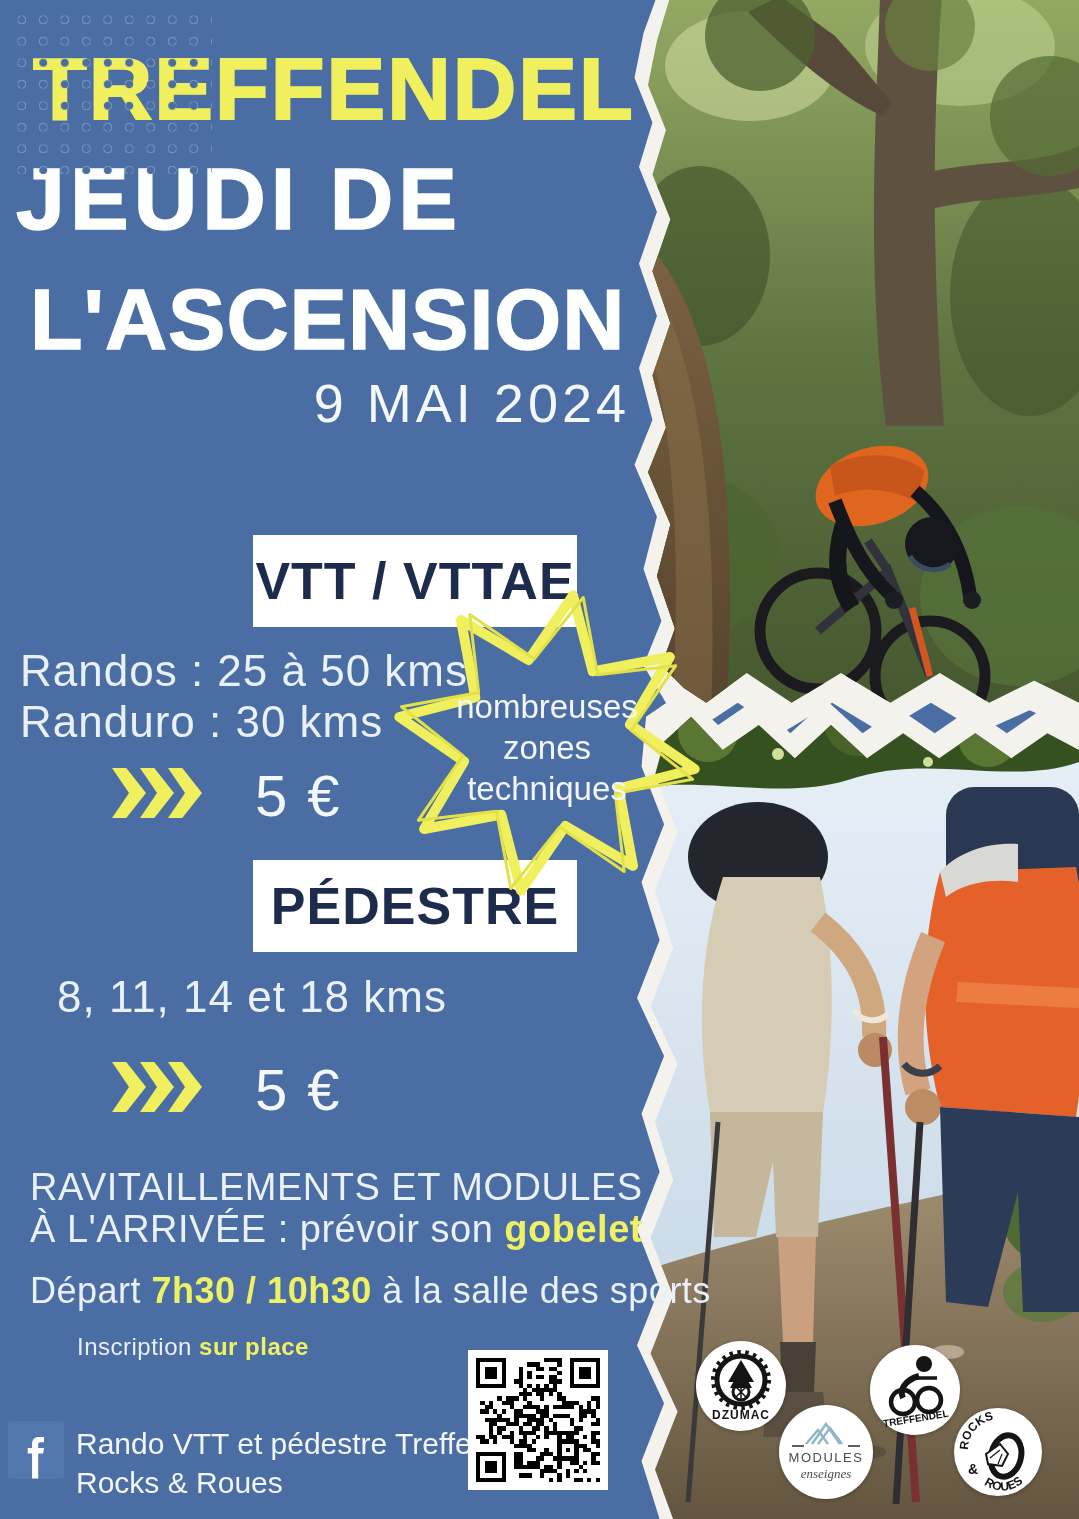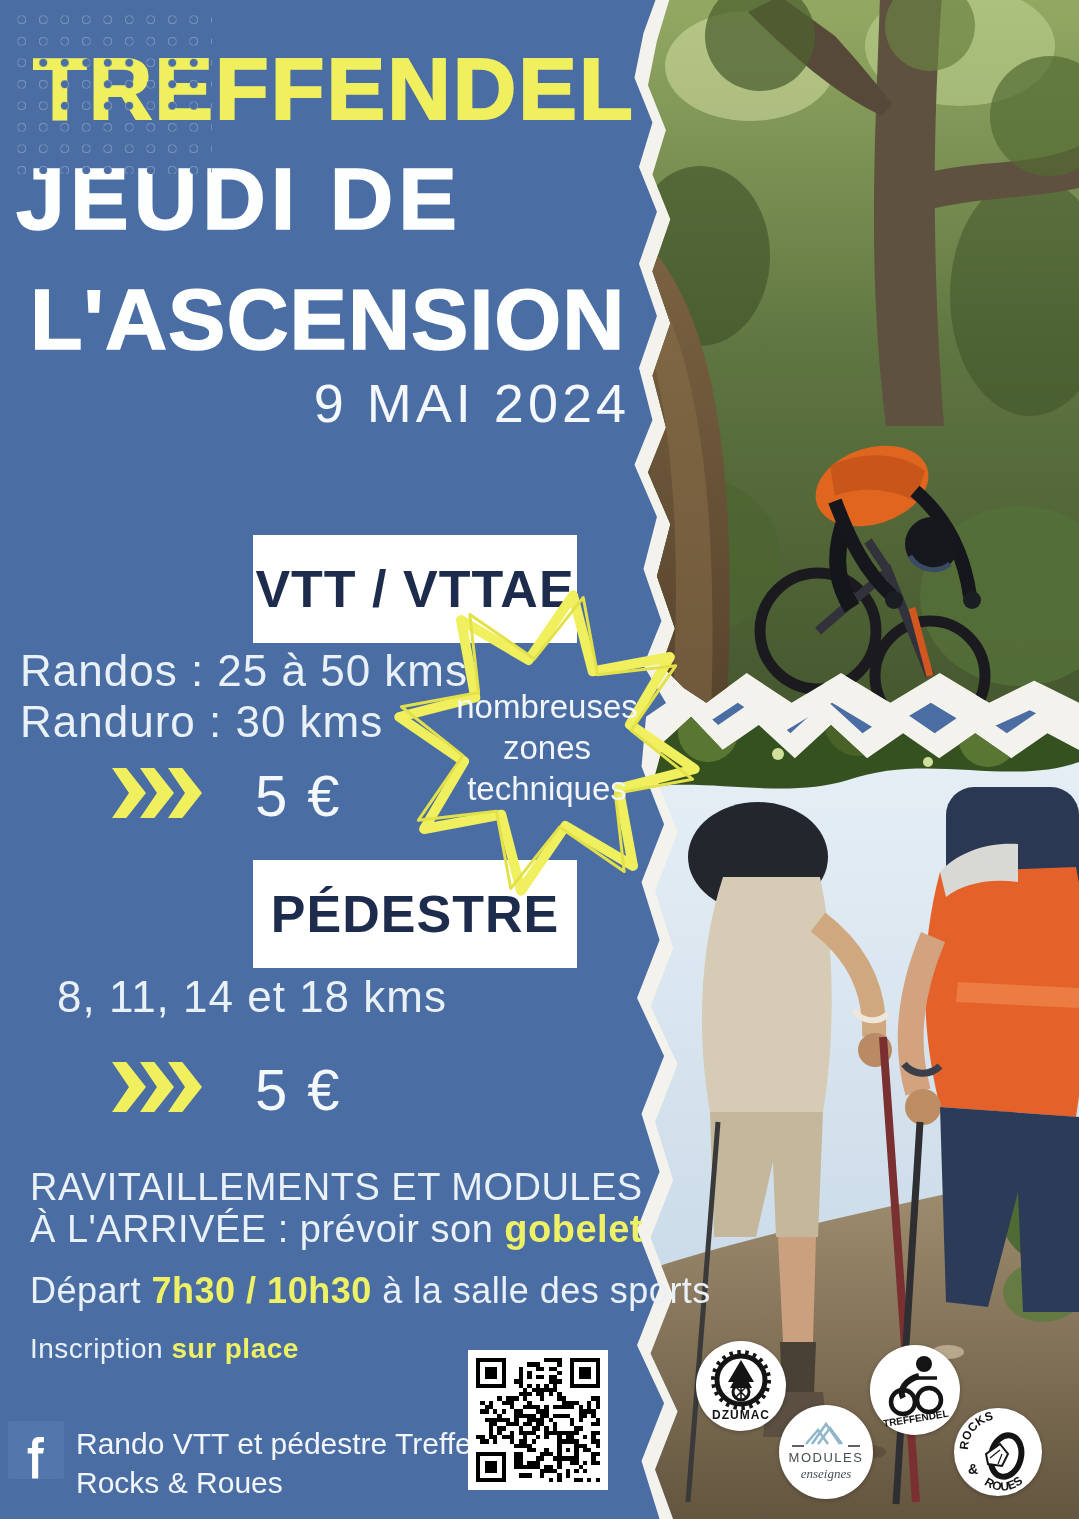--- a/index.html
+++ b/index.html
@@ -21,21 +21,21 @@
   #title-city{
     left:33px;top:38px;z-index:2;font-size:88px;font-weight:bold;letter-spacing:2px;
     color:#f0ef5e;-webkit-text-stroke:2px #f0ef5e;white-space:nowrap;
   }
   #title-l1{left:16px;top:148px;z-index:2;font-size:88px;font-weight:bold;letter-spacing:5px;color:#fdfefe;-webkit-text-stroke:1.5px #fdfefe;white-space:nowrap;}
   #title-l2{left:30px;top:270px;z-index:2;font-size:86px;font-weight:bold;letter-spacing:1px;color:#fdfefe;-webkit-text-stroke:1.5px #fdfefe;white-space:nowrap;}
   #date-line{left:200px;top:372px;width:430px;text-align:right;font-size:54px;letter-spacing:4px;color:#f4f8fb;white-space:nowrap;}
   #edition-line{left:14px;top:440px;font-size:44px;color:#eff165;white-space:nowrap;}
   
   .section-box{
-    background:#ffffff;width:324px;height:108px;display:flex;align-items:center;justify-content:center;
+    background:#ffffff;width:324px;height:92px;display:flex;align-items:center;justify-content:center;
     z-index:2;
   }
   .section-box span{font-size:52px;font-weight:bold;color:#1d2b4c;letter-spacing:1px;white-space:nowrap;}
   #vtt-box{left:253px;top:535px;}
   #pedestre-box{left:253px;top:860px;}
   .body-line{font-size:44px;color:#e9f1f7;letter-spacing:1px;white-space:nowrap;z-index:2;}
   #vtt-line1{left:20px;top:646px;}
   #vtt-line2{left:20px;top:697px;}
   #ped-line1{left:57px;top:972px;}
   
@@ -53,21 +53,21 @@
   #starburst-svg{left:382px;top:578px;z-index:4;}
   #starburst-text{
     left:427px;top:686px;width:240px;z-index:4;text-align:center;
     font-size:33px;line-height:41px;color:#f2f6fa;
   }
   
   .info-line{left:30px;font-size:38px;color:#e9f1f7;letter-spacing:0.5px;white-space:nowrap;z-index:2;}
   #info-1{top:1166px;}
   #info-2{top:1208px;}
   #info-3{top:1270px;font-size:36px;}
-  #info-4{top:1333px;font-size:28px;}
+  #info-4{top:1333px;font-size:24px;margin-left:47px;}
   .yl{color:#eff165;font-weight:bold;}
   
   #fb-icon{left:8px;top:1421px;width:56px;height:58px;background:#5277ac;border-radius:3px;z-index:2;
     display:flex;align-items:flex-end;justify-content:center;}
   #fb-text{left:76px;top:1424px;font-size:30px;line-height:39px;color:#f2f6fa;z-index:2;white-space:nowrap;}
   
   #qr-wrap{left:468px;top:1350px;width:140px;height:140px;background:#ffffff;z-index:3;padding:8px;box-sizing:border-box;}
   
   #photo-top-wrap{left:630px;top:-4px;width:449px;height:744px;z-index:1;}
   #photo-top-white{

